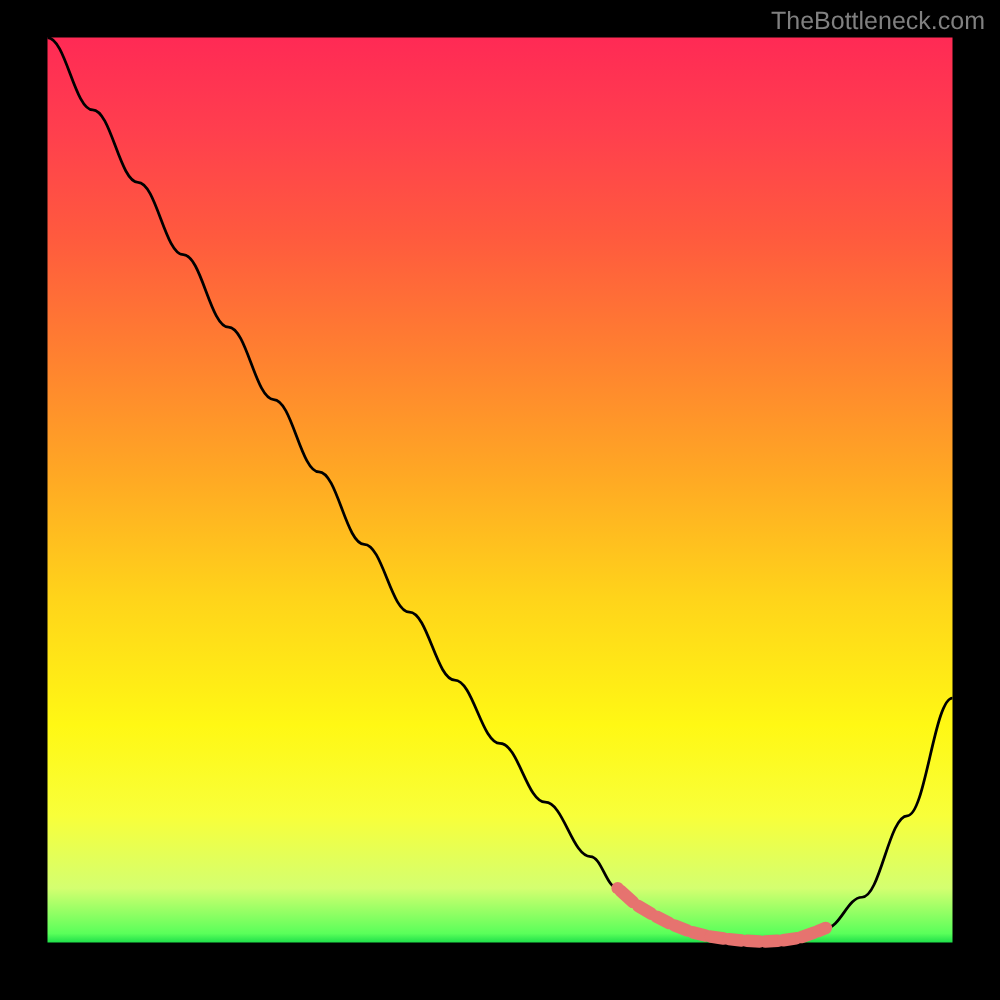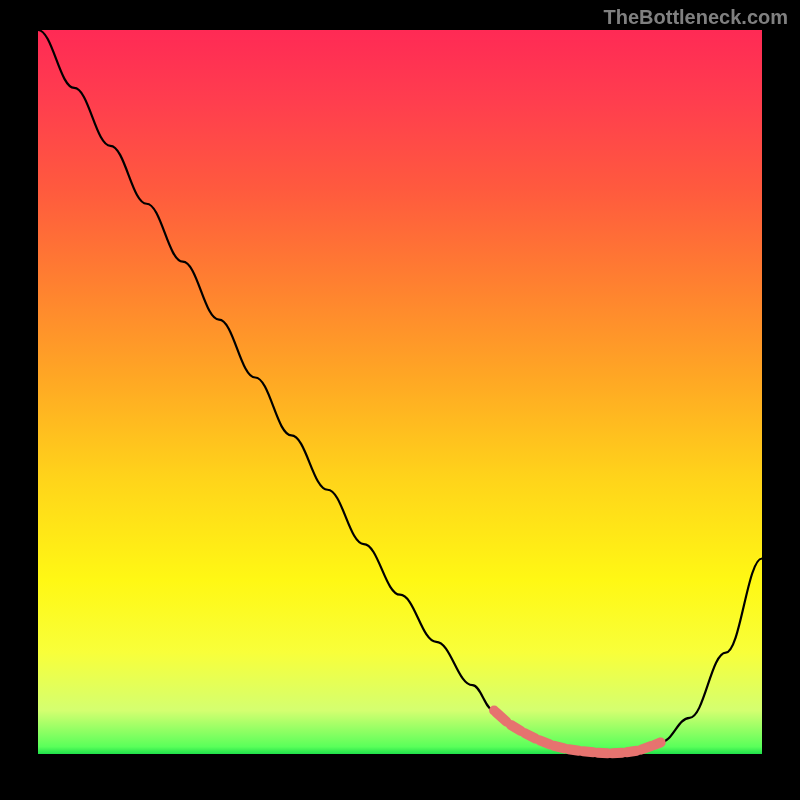--- a/index.html
+++ b/index.html
@@ -10,21 +10,21 @@
     background: #000;
     position: relative;
     font-family: Arial, sans-serif;
   }
   .watermark {
     position: absolute;
     top: 6px;
     right: 12px;
     color: #808080;
     font-size: 20px;
-    font-weight: 700;
+    font-weight: 400;
     z-index: 10;
     text-align: right;
   }
   .plot-area {
     position: absolute;
     left: 38px;
     top: 30px;
     width: 724px;
     height: 724px;
     background: linear-gradient(to bottom,

